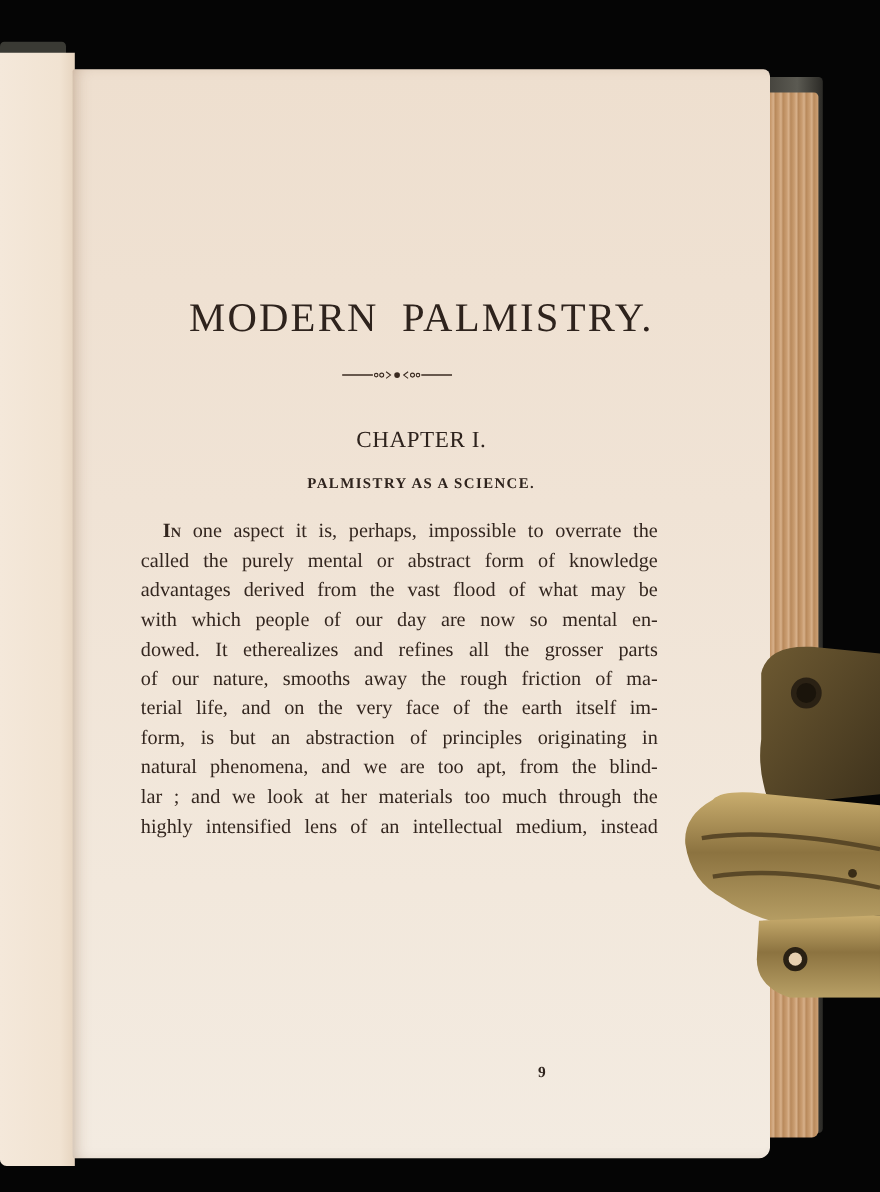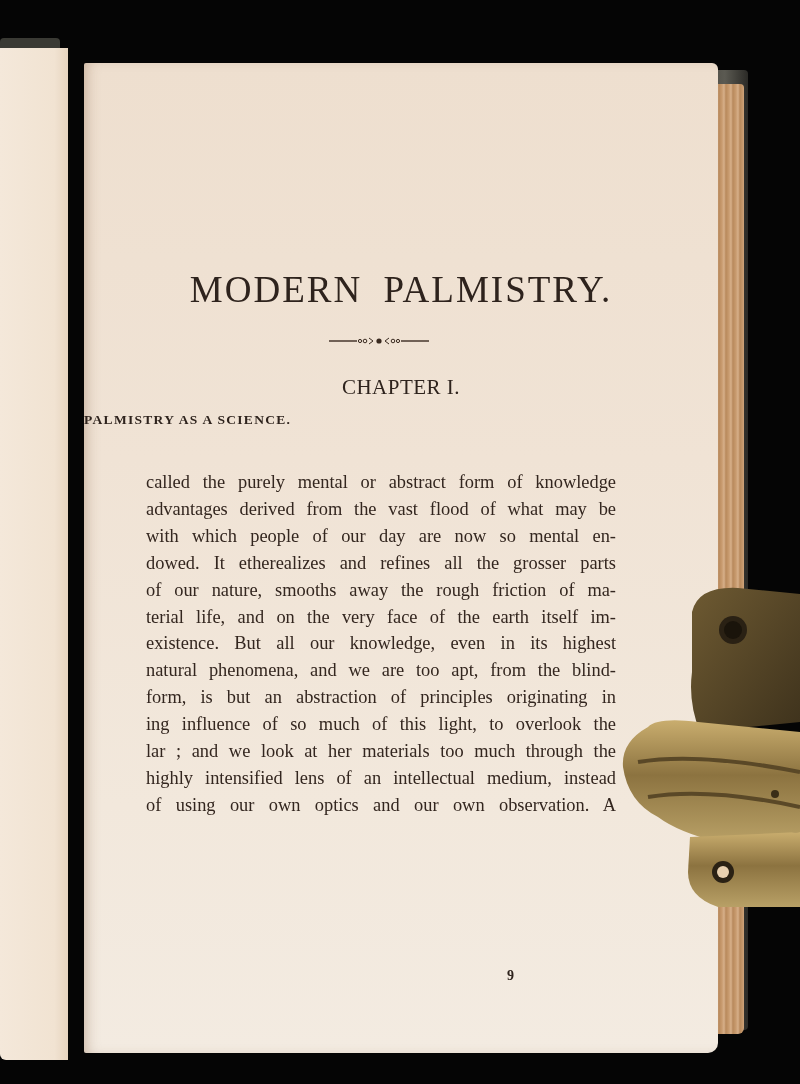--- a/index.html
+++ b/index.html
@@ -29,36 +29,35 @@
     position:absolute; left:0; top:48px; width:68px; height:1012px;
     background:linear-gradient(90deg,#f4e8da,#f1e3d2 80%,#e6d4bf);
     border-radius:0 0 0 6px;
   }
   
   .page {
     position:absolute; left:66px; top:63px; width:634px; height:990px;
     background:linear-gradient(180deg,#eedfcf 0%,#f0e3d5 40%,#f2e8dc 75%,#f3ebe1 100%);
     border-radius:2px 6px 10px 2px;
     box-shadow: inset 8px 0 14px -6px rgba(120,80,50,0.35);
-    margin-left: 18px;
   }
   .title {
     position:absolute; left:0; width:634px; top:205px; text-align:center;
     font-family:"Liberation Serif", serif; font-size:37px; letter-spacing:2px;
     color:#2e231d; word-spacing:10px;
   }
   .ornament {
     position:absolute; left:245px; top:272px; width:100px; height:12px;
   }
   .chapter {
-    position:absolute; left:0; width:634px; top:312px; text-align:center;
+    position:absolute; left:0; width:634px; top:324px; text-align:center;
     font-family:"Liberation Serif", serif; font-size:21px; color:#2e231d; letter-spacing:0.5px;
   }
   .subtitle {
-    position:absolute; left:0; width:634px; top:349px; text-align:left;
+    position:absolute; left:0; width:634px; top:369px; text-align:center;
     font-family:"Liberation Serif", serif; font-size:13.5px; font-weight:bold;
     color:#2e231d; letter-spacing:1.3px;
   }
   .body-text {
     position:absolute; left:62px; top:406px; width:470px;
     font-family:"Liberation Serif", serif; font-size:18.4px; line-height:26.9px;
     color:#33261f;
   }
   .line { display:block; white-space:nowrap; text-align:justify; text-align-last:justify; }
   .line.first { padding-left:20px; }
@@ -91,33 +90,31 @@
     <circle cx="50" cy="6" r="2.6" fill="#3a2a20"></circle>
     <path d="M60 3 L56 6 L60 9" fill="none" stroke="#3a2a20" stroke-width="1"></path>
     <circle cx="64" cy="6" r="1.8" fill="none" stroke="#3a2a20" stroke-width="1"></circle>
     <circle cx="69" cy="6" r="1.6" fill="none" stroke="#3a2a20" stroke-width="1"></circle>
   </svg>
 
   <div class="chapter">CHAPTER I.</div>
   <div class="subtitle">PALMISTRY AS A SCIENCE.</div>
 
   <div class="body-text">
+    <span class="line first"><span class="smallcap">In</span><span> one aspect it is, perhaps, impossible to overrate the</span></span>
     <span class="line">called the purely mental or abstract form of knowledge</span>
     <span class="line">advantages derived from the vast flood of what may be</span>
     <span class="line">with which people of our day are now so mental en-</span>
     <span class="line">dowed.  It etherealizes and refines all the grosser parts</span>
     <span class="line">of our nature, smooths away the rough friction of ma-</span>
     <span class="line">terial life, and on the very face of the earth itself im-</span>
-    <span class="line">existence.  But all our knowledge, even in its highest</span>
+    <span class="line">form, is but an abstraction of principles originating in</span>
     <span class="line">natural phenomena, and we are too apt, from the blind-</span>
-    <span class="line">form, is but an abstraction of principles originating in</span>
-    <span class="line">ing influence of so much of this light, to overlook the</span>
     <span class="line">lar ; and we look at her materials too much through the</span>
     <span class="line">highly intensified lens of an intellectual medium, instead</span>
-    <span class="line last">of using our own optics and our own observation.  A</span>
   </div>
 
   <div class="page-number">9</div>
 </div>
 
 <svg class="clasp" viewBox="0 0 182 325">
   <defs>
     <linearGradient id="brass" x1="0" y1="0" x2="0" y2="1">
       <stop offset="0" stop-color="#c9ad6e"></stop>
       <stop offset="0.45" stop-color="#8c7340"></stop>

